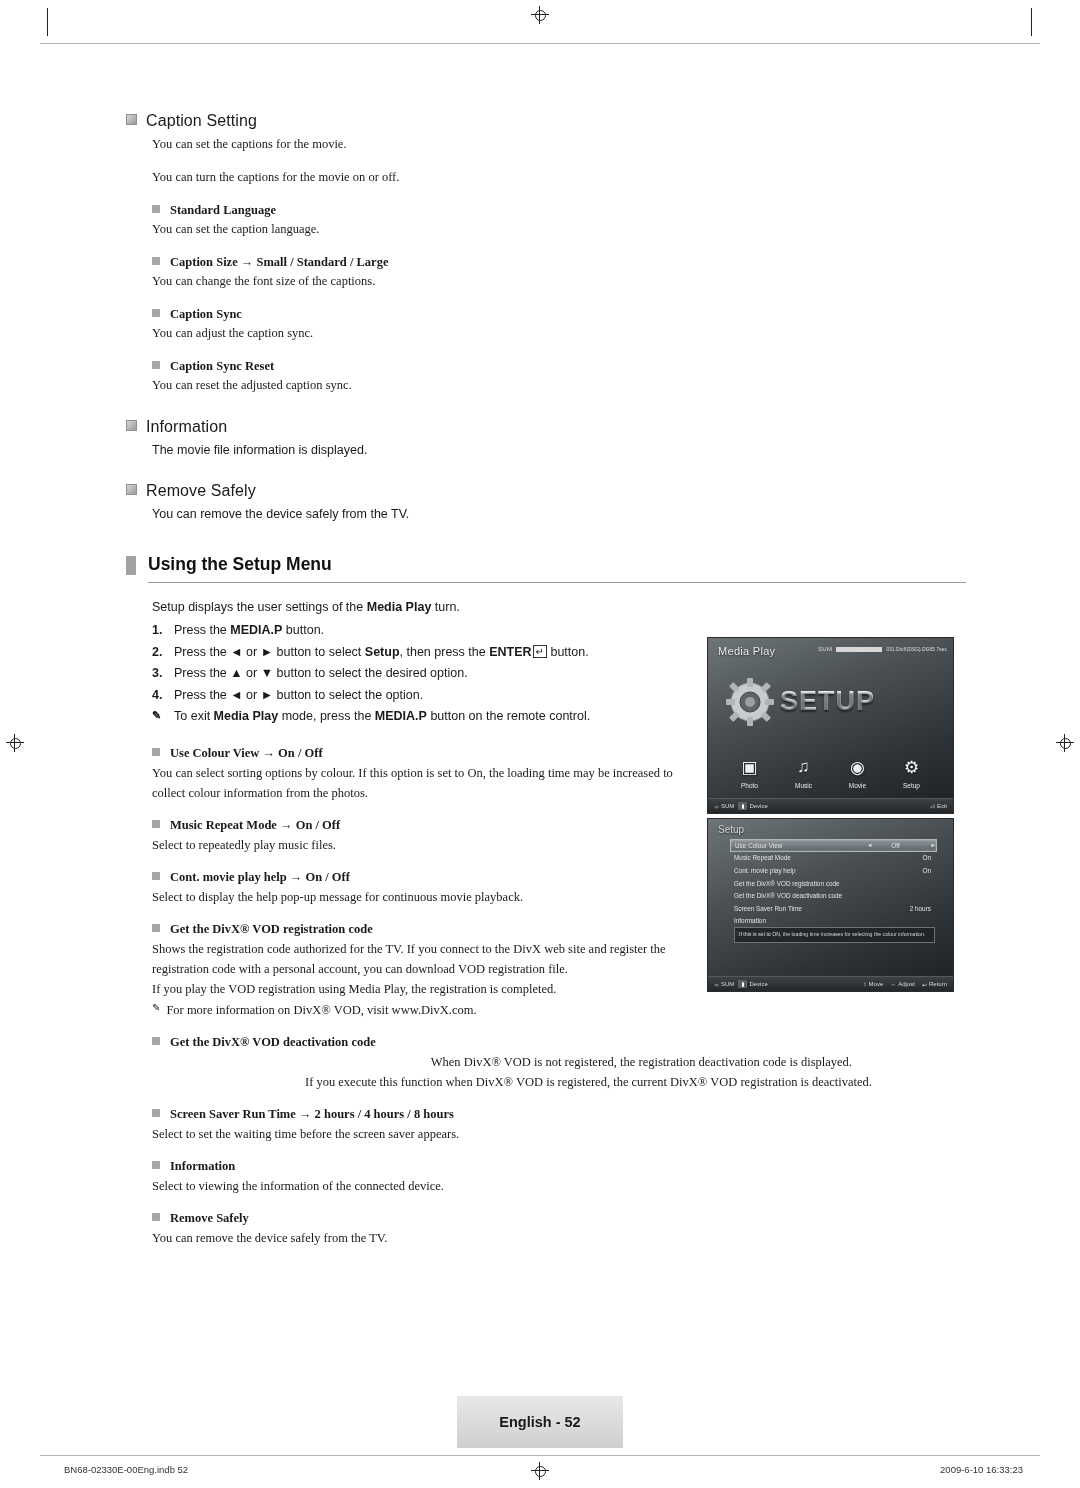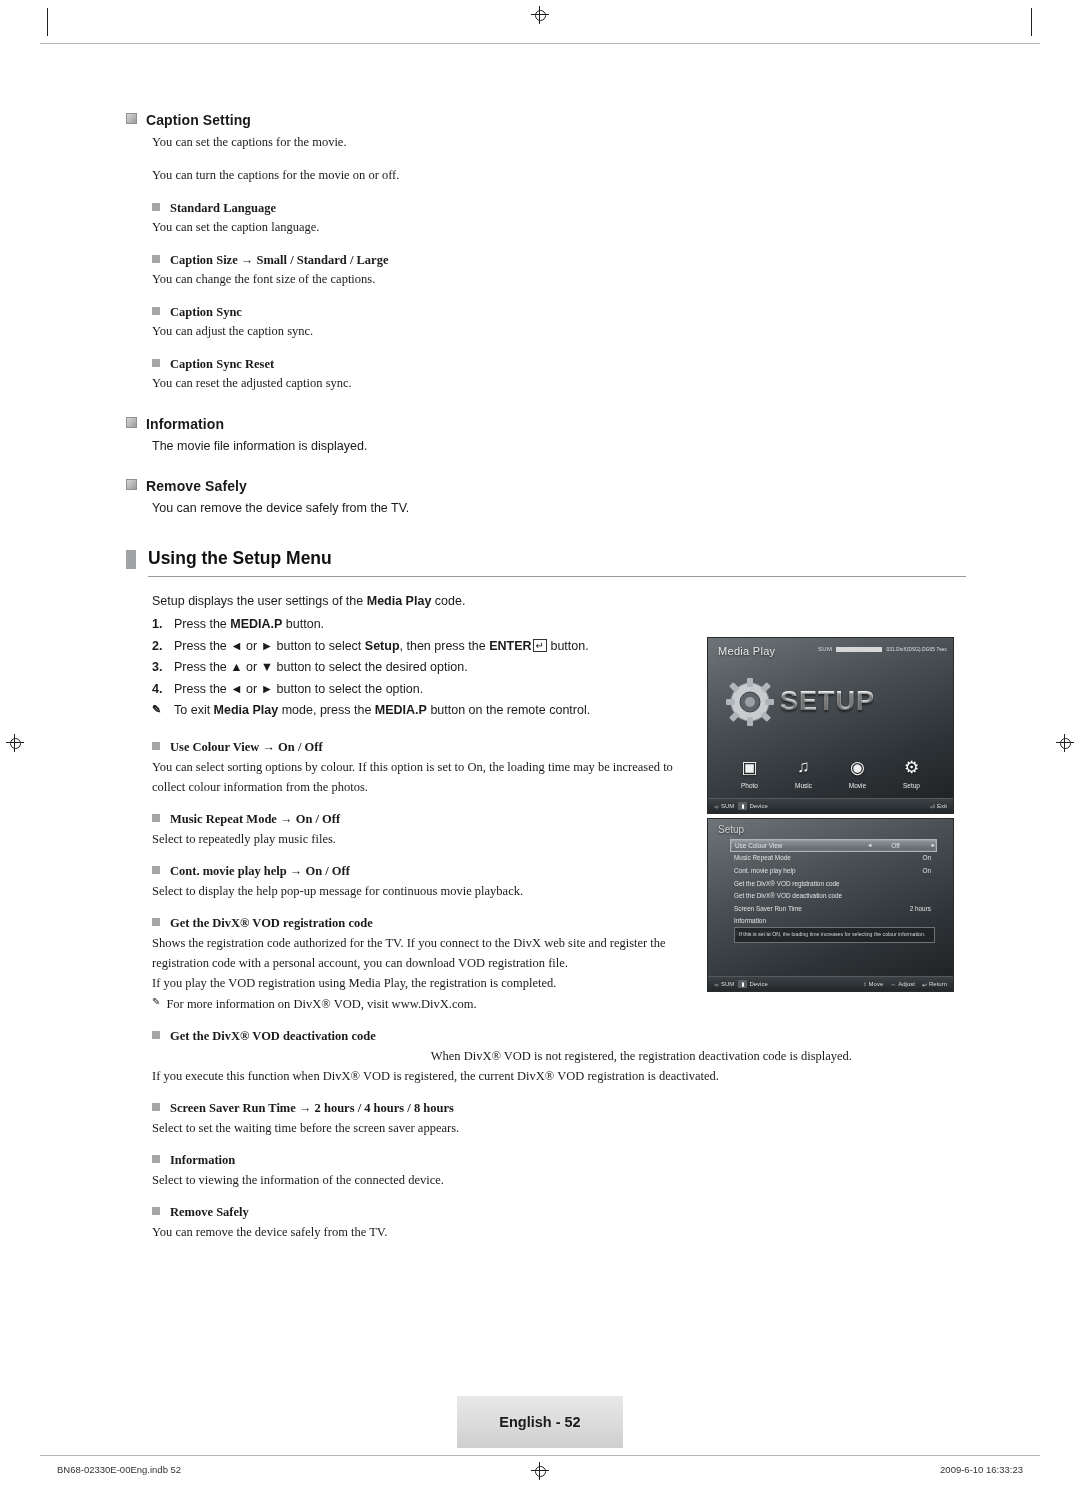--- a/index.html
+++ b/index.html
@@ -45,22 +45,22 @@
   
   .h-square {
     display: inline-block;
     width: 10px; height: 10px;
     background: #b8b8b8;
     margin-right: 9px;
     position: relative;
     top: -1px;
   }
   .heading2 {
-    font-size: 14px;
-    font-weight: bold;
+    font-size: 16px;
+    font-weight: normal;
     color: #1a1a1a;
     margin: 0 0 4px 0;
     letter-spacing: 0.1px;
   }
   .heading2 .h-square {
     width: 11px; height: 11px;
     background: linear-gradient(135deg,#d8d8d8 0%, #9a9a9a 100%);
     border: 1px solid #8f8f8f;
     box-sizing: border-box;
   }
@@ -268,21 +268,21 @@
   
   .page-badge {
     position: absolute;
     left: 457px; top: 1396px;
     width: 166px; height: 52px;
     background: linear-gradient(#e8e8e8, #cfcfcf);
     display: flex; align-items: center; justify-content: center;
     font-size: 14.5px; font-weight: bold; color: #1a1a1a;
   }
   .foot-left {
-    position: absolute; left: 57px; top: 1464px;
+    position: absolute; left: 64px; top: 1464px;
     font-size: 9.5px; color: #333;
   }
   .foot-right {
     position: absolute; right: 57px; top: 1464px;
     font-size: 9.5px; color: #333; text-align: center;
   }
   .foot-rule {
     position: absolute; left: 40px; right: 40px; top: 1455px;
     height: 1px; background: #b4b4b4;
   }
@@ -374,21 +374,21 @@
       <p class="body-txt indent">You can remove the device safely from the TV.</p>
     </div>
 
     <div class="section-title-wrap">
       <div class="bar"></div>
       <div class="section-title">Using the Setup Menu</div>
     </div>
 
     <div style="width:555px;">
       <p class="body-txt indent">
-        <span>Setup displays the user settings of the </span><span class="bold">Media Play</span><span> code.</span>
+        <span>Setup displays the user settings of the </span><span class="bold">Media Play</span><span> turn.</span>
       </p>
 
       <div class="num-list">
         <div class="num-row">
           <span class="n">1.</span>
           <span class="t"><span>Press the </span><span class="bold">MEDIA.P</span><span> button.</span></span>
         </div>
         <div class="num-row">
           <span class="n">2.</span>
           <span class="t"><span>Press the ◄ or ► button to select </span><span class="bold">Setup</span><span>, then press the </span><span class="bold">ENTER</span><span class="enter-key">↵</span><span> button.</span></span>
@@ -446,21 +446,21 @@
             <span class="note-icon">✎</span>
             <span>For more information on DivX® VOD, visit www.DivX.com.</span>
           </p>
         </div>
 
         <div class="blk">
           <p class="sub-head indent2">
             <span class="sq"></span><span>Get the DivX® VOD deactivation code</span>
           </p>
           <p class="body-txt indent" style="width:700px;text-align:right;">When DivX® VOD is not registered, the registration deactivation code is displayed.</p>
-          <p class="body-txt indent" style="width:720px;">If you execute this function when DivX® VOD is registered, the current DivX® VOD registration is deactivated.</p>
+          <p class="body-txt indent" style="width:720px;text-align:right;">If you execute this function when DivX® VOD is registered, the current DivX® VOD registration is deactivated.</p>
         </div>
 
         <div class="blk">
           <p class="sub-head indent2">
             <span class="sq"></span><span>Screen Saver Run Time</span>
             <span class="arrow">→</span>
             <span>2 hours / 4 hours / 8 hours</span>
           </p>
           <p class="body-txt indent">Select to set the waiting time before the screen saver appears.</p>
         </div>

